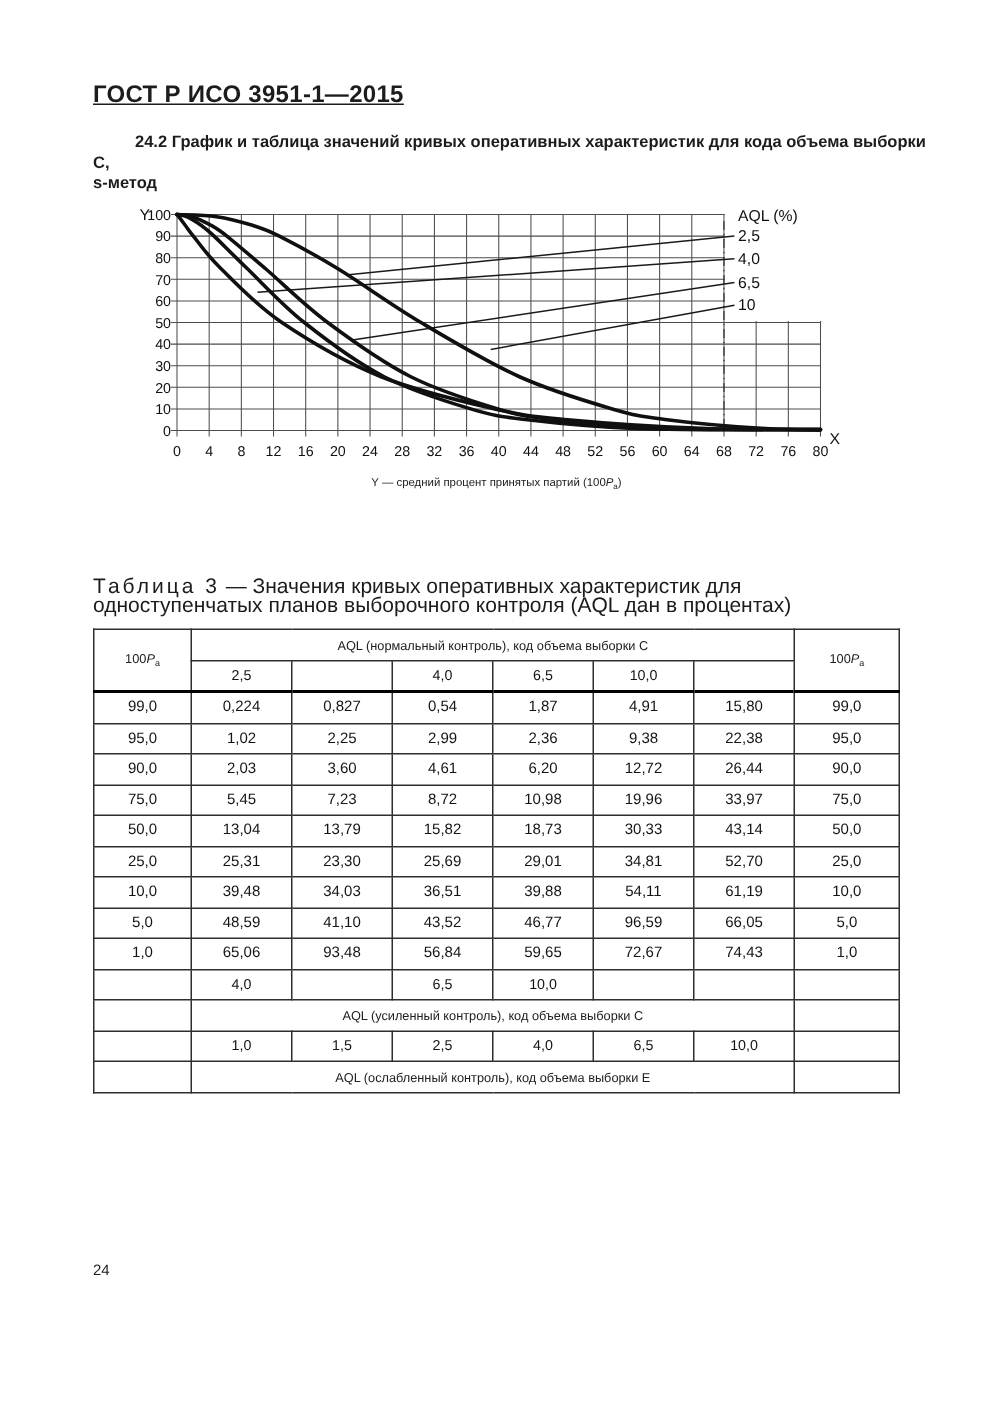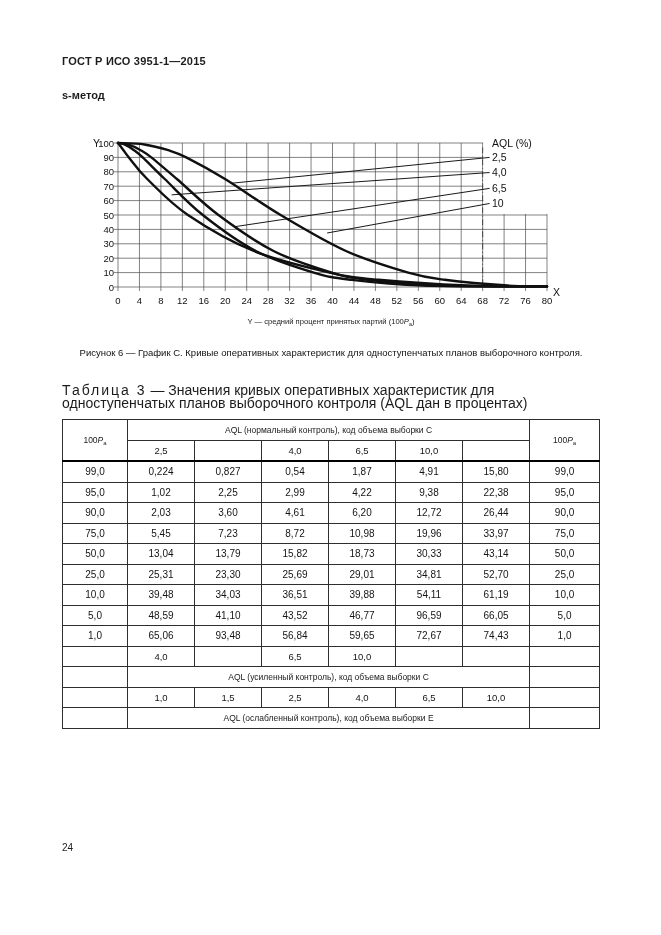--- a/index.html
+++ b/index.html
@@ -2,21 +2,21 @@
 <html><head>
 <meta charset="utf-8">
 <style>
   html,body{margin:0;padding:0;}
   body{
     width:661px;height:935px;background:#ffffff;position:relative;
     font-family:"Liberation Sans", sans-serif;color:#1c1c1c;
     -webkit-font-smoothing:antialiased;
   }
   .abs{position:absolute;}
-  .doc-header{left:62px;top:55px;font-size:11px;font-weight:bold;letter-spacing:.2px;}
+  .doc-header{left:62px;top:55px;font-size:16px;font-weight:bold;letter-spacing:.2px;text-decoration:underline;}
   .heading{left:62px;top:89px;width:556px;font-size:11px;font-weight:bold;line-height:13.5px;}
   .heading .indent{display:block;text-indent:28px;}
   .chart-wrap{left:80px;top:133px;width:506px;height:182px;}
   .chart-notes{left:62px;top:316px;width:538px;text-align:center;font-size:7.6px;line-height:12.5px;color:#222;}
   .figure-caption{left:62px;top:347px;width:538px;text-align:center;font-size:9.5px;line-height:12.5px;color:#111;}
   .table-title{left:62px;top:384px;width:538px;font-size:14px;line-height:12.5px;}
   .table-title .sp{letter-spacing:2px;}
   table.oc{
     position:absolute;left:62px;top:419px;width:537px;
     border-collapse:collapse;table-layout:fixed;
@@ -33,20 +33,21 @@
   table.oc sub, .chart-notes sub{font-size:70%;vertical-align:-2px;}
   .page-number{left:62px;top:842px;font-size:10px;}
   svg text{font-family:"Liberation Sans", sans-serif;fill:#111;}
 </style>
 </head>
 <body>
 
 <div class="abs doc-header">ГОСТ Р ИСО 3951-1—2015</div>
 
 <div class="abs heading">
+  <span class="indent">24.2 График и таблица значений кривых оперативных характеристик для кода объема выборки С,</span>
   <span>s-метод</span>
 </div>
 
 <div class="abs chart-wrap">
   <svg width="506" height="182" viewBox="0 0 506 182">
       <line x1="38" y1="10" x2="38" y2="158" stroke="#4d4d4d" stroke-width="0.7"></line>
       <line x1="59.45" y1="10" x2="59.45" y2="158" stroke="#4d4d4d" stroke-width="0.7"></line>
       <line x1="80.9" y1="10" x2="80.9" y2="158" stroke="#4d4d4d" stroke-width="0.7"></line>
       <line x1="102.35" y1="10" x2="102.35" y2="158" stroke="#4d4d4d" stroke-width="0.7"></line>
       <line x1="123.8" y1="10" x2="123.8" y2="158" stroke="#4d4d4d" stroke-width="0.7"></line>
@@ -127,21 +128,20 @@
       <text x="412" y="58.86" text-anchor="start" font-size="10.5">6,5</text>
       <text x="412" y="73.97999999999999" text-anchor="start" font-size="10.5">10</text>
     </svg>
 </div>
 
 <div class="abs chart-notes">
   <div><span>Y  —  средний процент принятых партий (100</span><i>P</i><sub>a</sub><span>)</span></div>
 </div>
 
 <div class="abs figure-caption">
-  <div>Рисунок 6 — График С. Кривые оперативных характеристик для одноступенчатых планов выборочного контроля.</div>
 </div>
 
 <div class="abs table-title">
   <span class="sp">Таблица 3</span><span> — Значения кривых оперативных характеристик для одноступенчатых планов выборочного контроля (AQL дан в процентах)</span>
 </div>
 
 <table class="oc">
   <colgroup>
     <col style="width:65px">
       <col style="width:67px">
@@ -174,21 +174,21 @@
         <td>1,87</td>
         <td>4,91</td>
         <td>15,80</td>
         <td>99,0</td>
       </tr>
       <tr>
         <td>95,0</td>
         <td>1,02</td>
         <td>2,25</td>
         <td>2,99</td>
-        <td>4,22</td>
+        <td>2,36</td>
         <td>9,38</td>
         <td>22,38</td>
         <td>95,0</td>
       </tr>
       <tr>
         <td>90,0</td>
         <td>2,03</td>
         <td>3,60</td>
         <td>4,61</td>
         <td>6,20</td>

